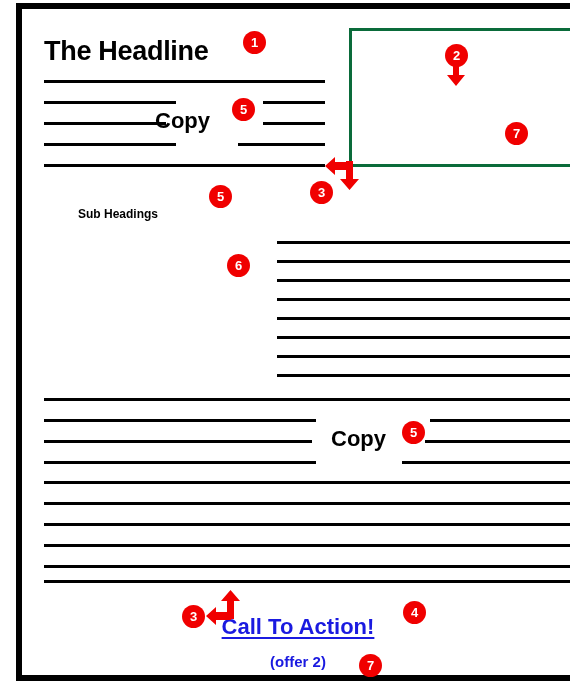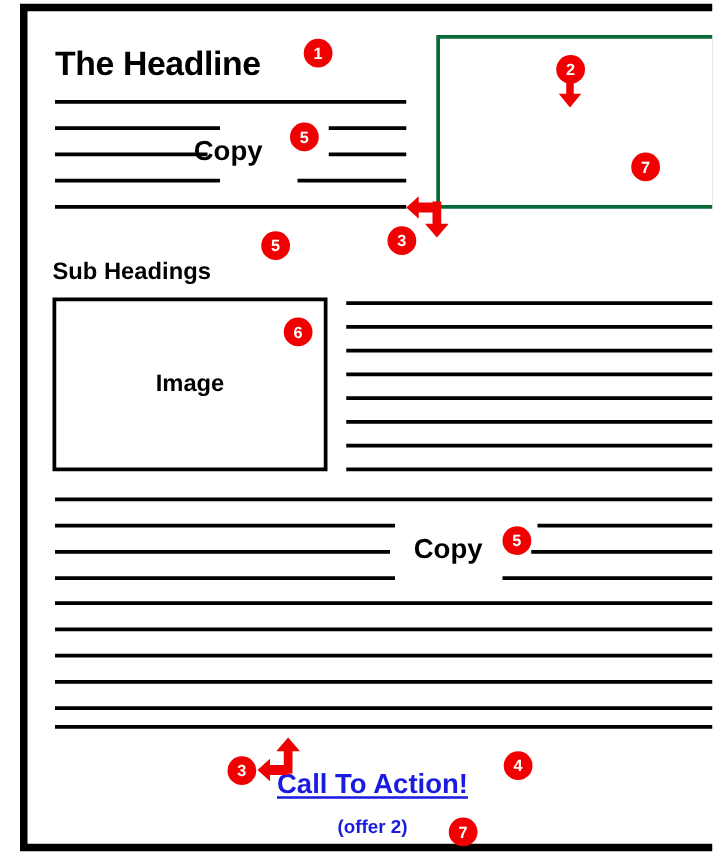--- a/index.html
+++ b/index.html
@@ -43,24 +43,25 @@
   .headline {
     position: absolute;
     font-size: 27px;
     font-weight: bold;
     color: #000000;
     letter-spacing: -0.3px;
     white-space: nowrap;
   }
   .subheading {
     position: absolute;
-    font-size: 19px;
-    font-weight: bold;
-    color: #000000;
-    white-space: nowrap;
+    font-size: 12px;
+    font-weight: bold;
+    color: #000000;
+    white-space: nowrap;
+    margin-left: 36px;
   }
   .copy-label {
     position: absolute;
     font-size: 22px;
     font-weight: bold;
     color: #000000;
     white-space: nowrap;
   }
 
   
@@ -199,23 +200,20 @@
     <div class="arrow" style="left:318px; top:152px;">
       <svg width="20" height="30" viewBox="0 0 20 30">
         <path d="M6,0 L13,0 L13,18 L19,18 L9.5,29 L0,18 L6,18 Z" fill="#F00000"></path>
       </svg>
     </div>
     <div class="marker" style="left:288px; top:172px;">3</div>
 
     <div class="subheading" style="left:20px; top:198px;">Sub Headings</div>
     <div class="marker" style="left:187px; top:176px;">5</div>
 
-    <div class="image-box" style="left:20px; top:229px; width:220px; height:139px;">
-      <div class="image-box-label">Image</div>
-    </div>
     <div class="marker" style="left:205px; top:245px;">6</div>
 
     <div class="rule" style="left:255px; top:232px; width:295px;"></div>
     <div class="rule" style="left:255px; top:251px; width:295px;"></div>
     <div class="rule" style="left:255px; top:270px; width:295px;"></div>
     <div class="rule" style="left:255px; top:289px; width:295px;"></div>
     <div class="rule" style="left:255px; top:308px; width:295px;"></div>
     <div class="rule" style="left:255px; top:327px; width:295px;"></div>
     <div class="rule" style="left:255px; top:346px; width:295px;"></div>
     <div class="rule" style="left:255px; top:365px; width:295px;"></div>

